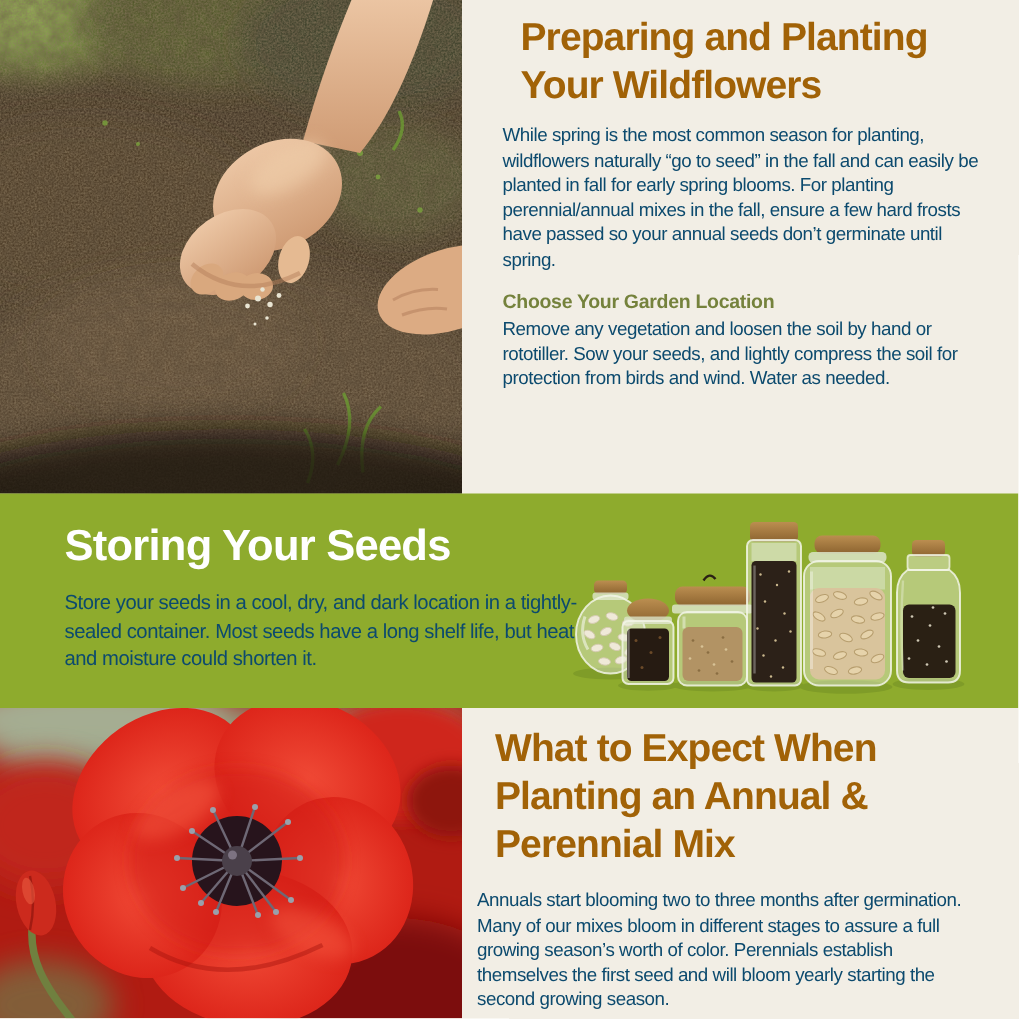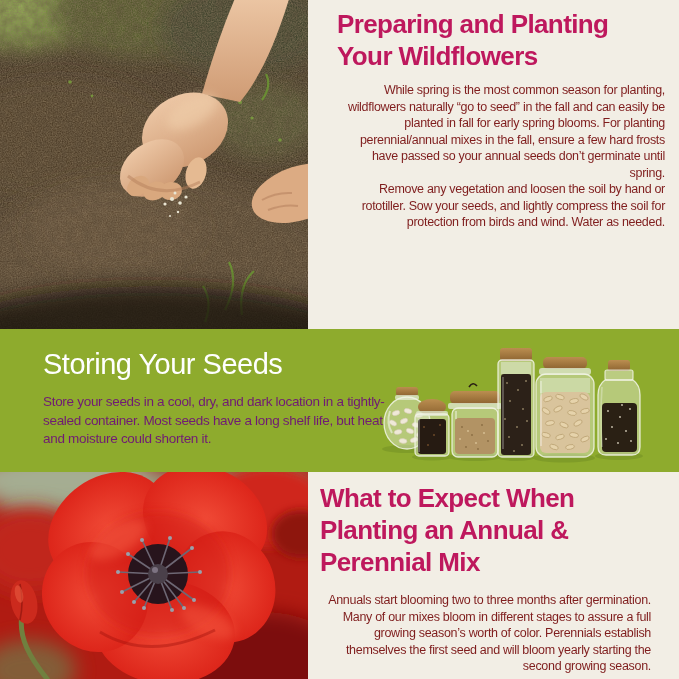--- a/index.html
+++ b/index.html
@@ -10,30 +10,30 @@
   .sec-band{top:329px;height:143px;background:#8EAB2D;}
   .sec-bottom{top:472px;height:207px;background:#F2EEE5;}
   .photo{position:absolute;top:0;left:0;overflow:hidden;}
   .photo svg{display:block;}
   .photo-top{width:308px;height:329px;}
   .photo-bottom{width:308px;height:207px;}
   .panel-top{position:absolute;left:308px;top:0;width:371px;height:329px;
              padding:8px 14px 0 27px;box-sizing:border-box;}
   .panel-bottom{position:absolute;left:294px;top:0;width:371px;height:256px;
                 padding:10px 14px 0 24px;box-sizing:border-box;}
-  .h1{margin:0 0 10px 2px;font-size:26px;font-weight:bold;color:#be185d;
+  .h1{margin:0 0 10px 12px;font-size:26px;font-weight:bold;color:#a16207;
       line-height:32px;letter-spacing:-0.6px;white-space:pre;}
   .subhead{margin:12px 0 3px 0;font-size:13px;font-weight:bold;color:#75823C;
            letter-spacing:-0.2px;}
-  .body-txt{margin:0;font-size:12.5px;color:#7f1d1d;line-height:16.5px;
-            letter-spacing:-0.3px;max-width:336px;text-align:right;}
+  .body-txt{margin:0;font-size:12.5px;color:#0c4a6e;line-height:16.5px;
+            letter-spacing:-0.3px;max-width:336px;}
   .band-text{position:absolute;left:43px;top:18px;width:345px;}
-  .h2{margin:0;font-size:29px;font-weight:normal;color:#FFFFFF;
+  .h2{margin:0;font-size:29px;font-weight:bold;color:#FFFFFF;
       letter-spacing:-0.5px;line-height:34px;}
-  .band-body{margin:12px 0 0 0;font-size:13.5px;color:#701a75;line-height:18.5px;
+  .band-body{margin:12px 0 0 0;font-size:13.5px;color:#0c4a6e;line-height:18.5px;
              letter-spacing:-0.3px;max-width:342px;}
   .jars{position:absolute;left:376px;top:6px;width:292px;height:132px;}
   .bottom-body{margin:14px 0 0 0;}
 </style>
 </head>
 <body>
 
 <div class="page">
 
   <section class="sec-top">
@@ -112,20 +112,21 @@
         <ellipse cx="150" cy="338" rx="210" ry="52" fill="#1a1208" opacity="0.8" filter="url(#b10)"></ellipse>
       </svg>
     </div>
 
     <div class="panel-top">
       <h1 class="h1">Preparing and Planting
 Your Wildflowers</h1>
 
       <p class="body-txt">While spring is the most common season for planting, wildflowers naturally “go to seed” in the fall and can easily be planted in fall for early spring blooms. For planting perennial/annual mixes in the fall, ensure a few hard frosts have passed so your annual seeds don’t germinate until spring.</p>
 
+      <h3 class="subhead">Choose Your Garden Location</h3>
 
       <p class="body-txt">Remove any vegetation and loosen the soil by hand or rototiller. Sow your seeds, and lightly compress the soil for protection from birds and wind. Water as needed.</p>
     </div>
   </section>
 
   <section class="sec-band">
     <div class="band-text">
       <h2 class="h2">Storing Your Seeds</h2>
       <p class="band-body">Store your seeds in a cool, dry, and dark location in a tightly-sealed container. Most seeds have a long shelf life, but heat and moisture could shorten it.</p>
     </div>

